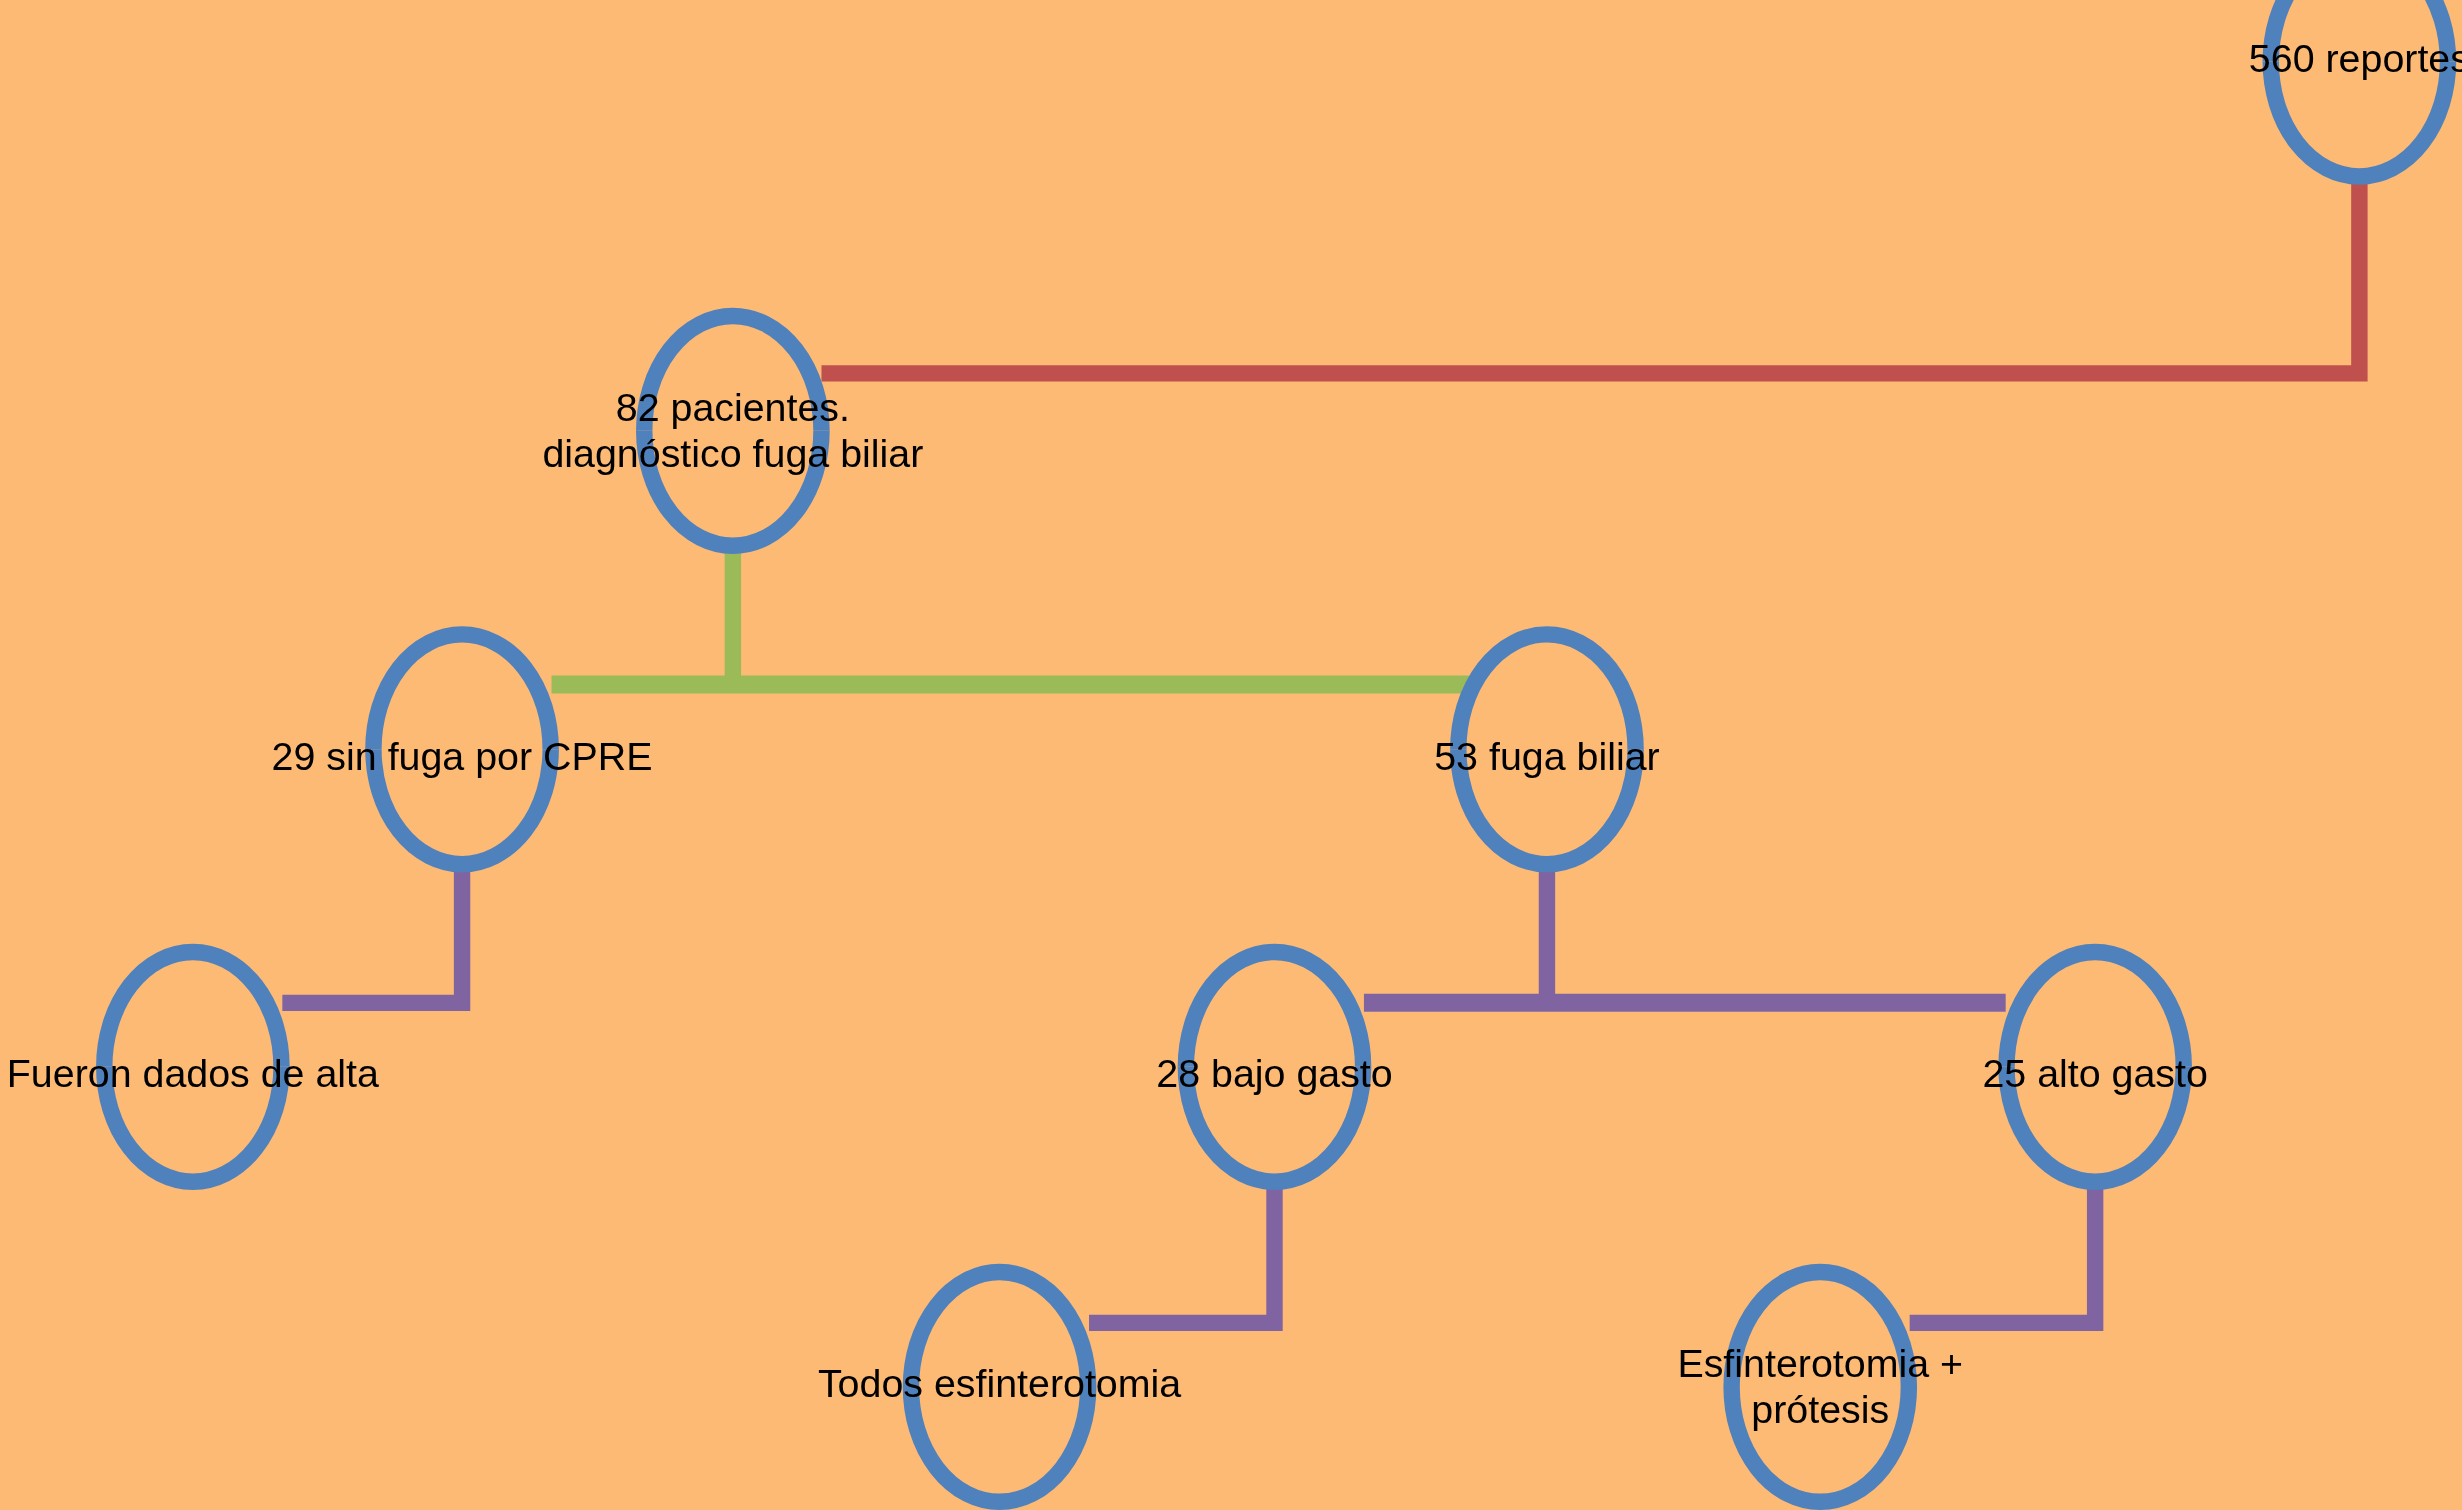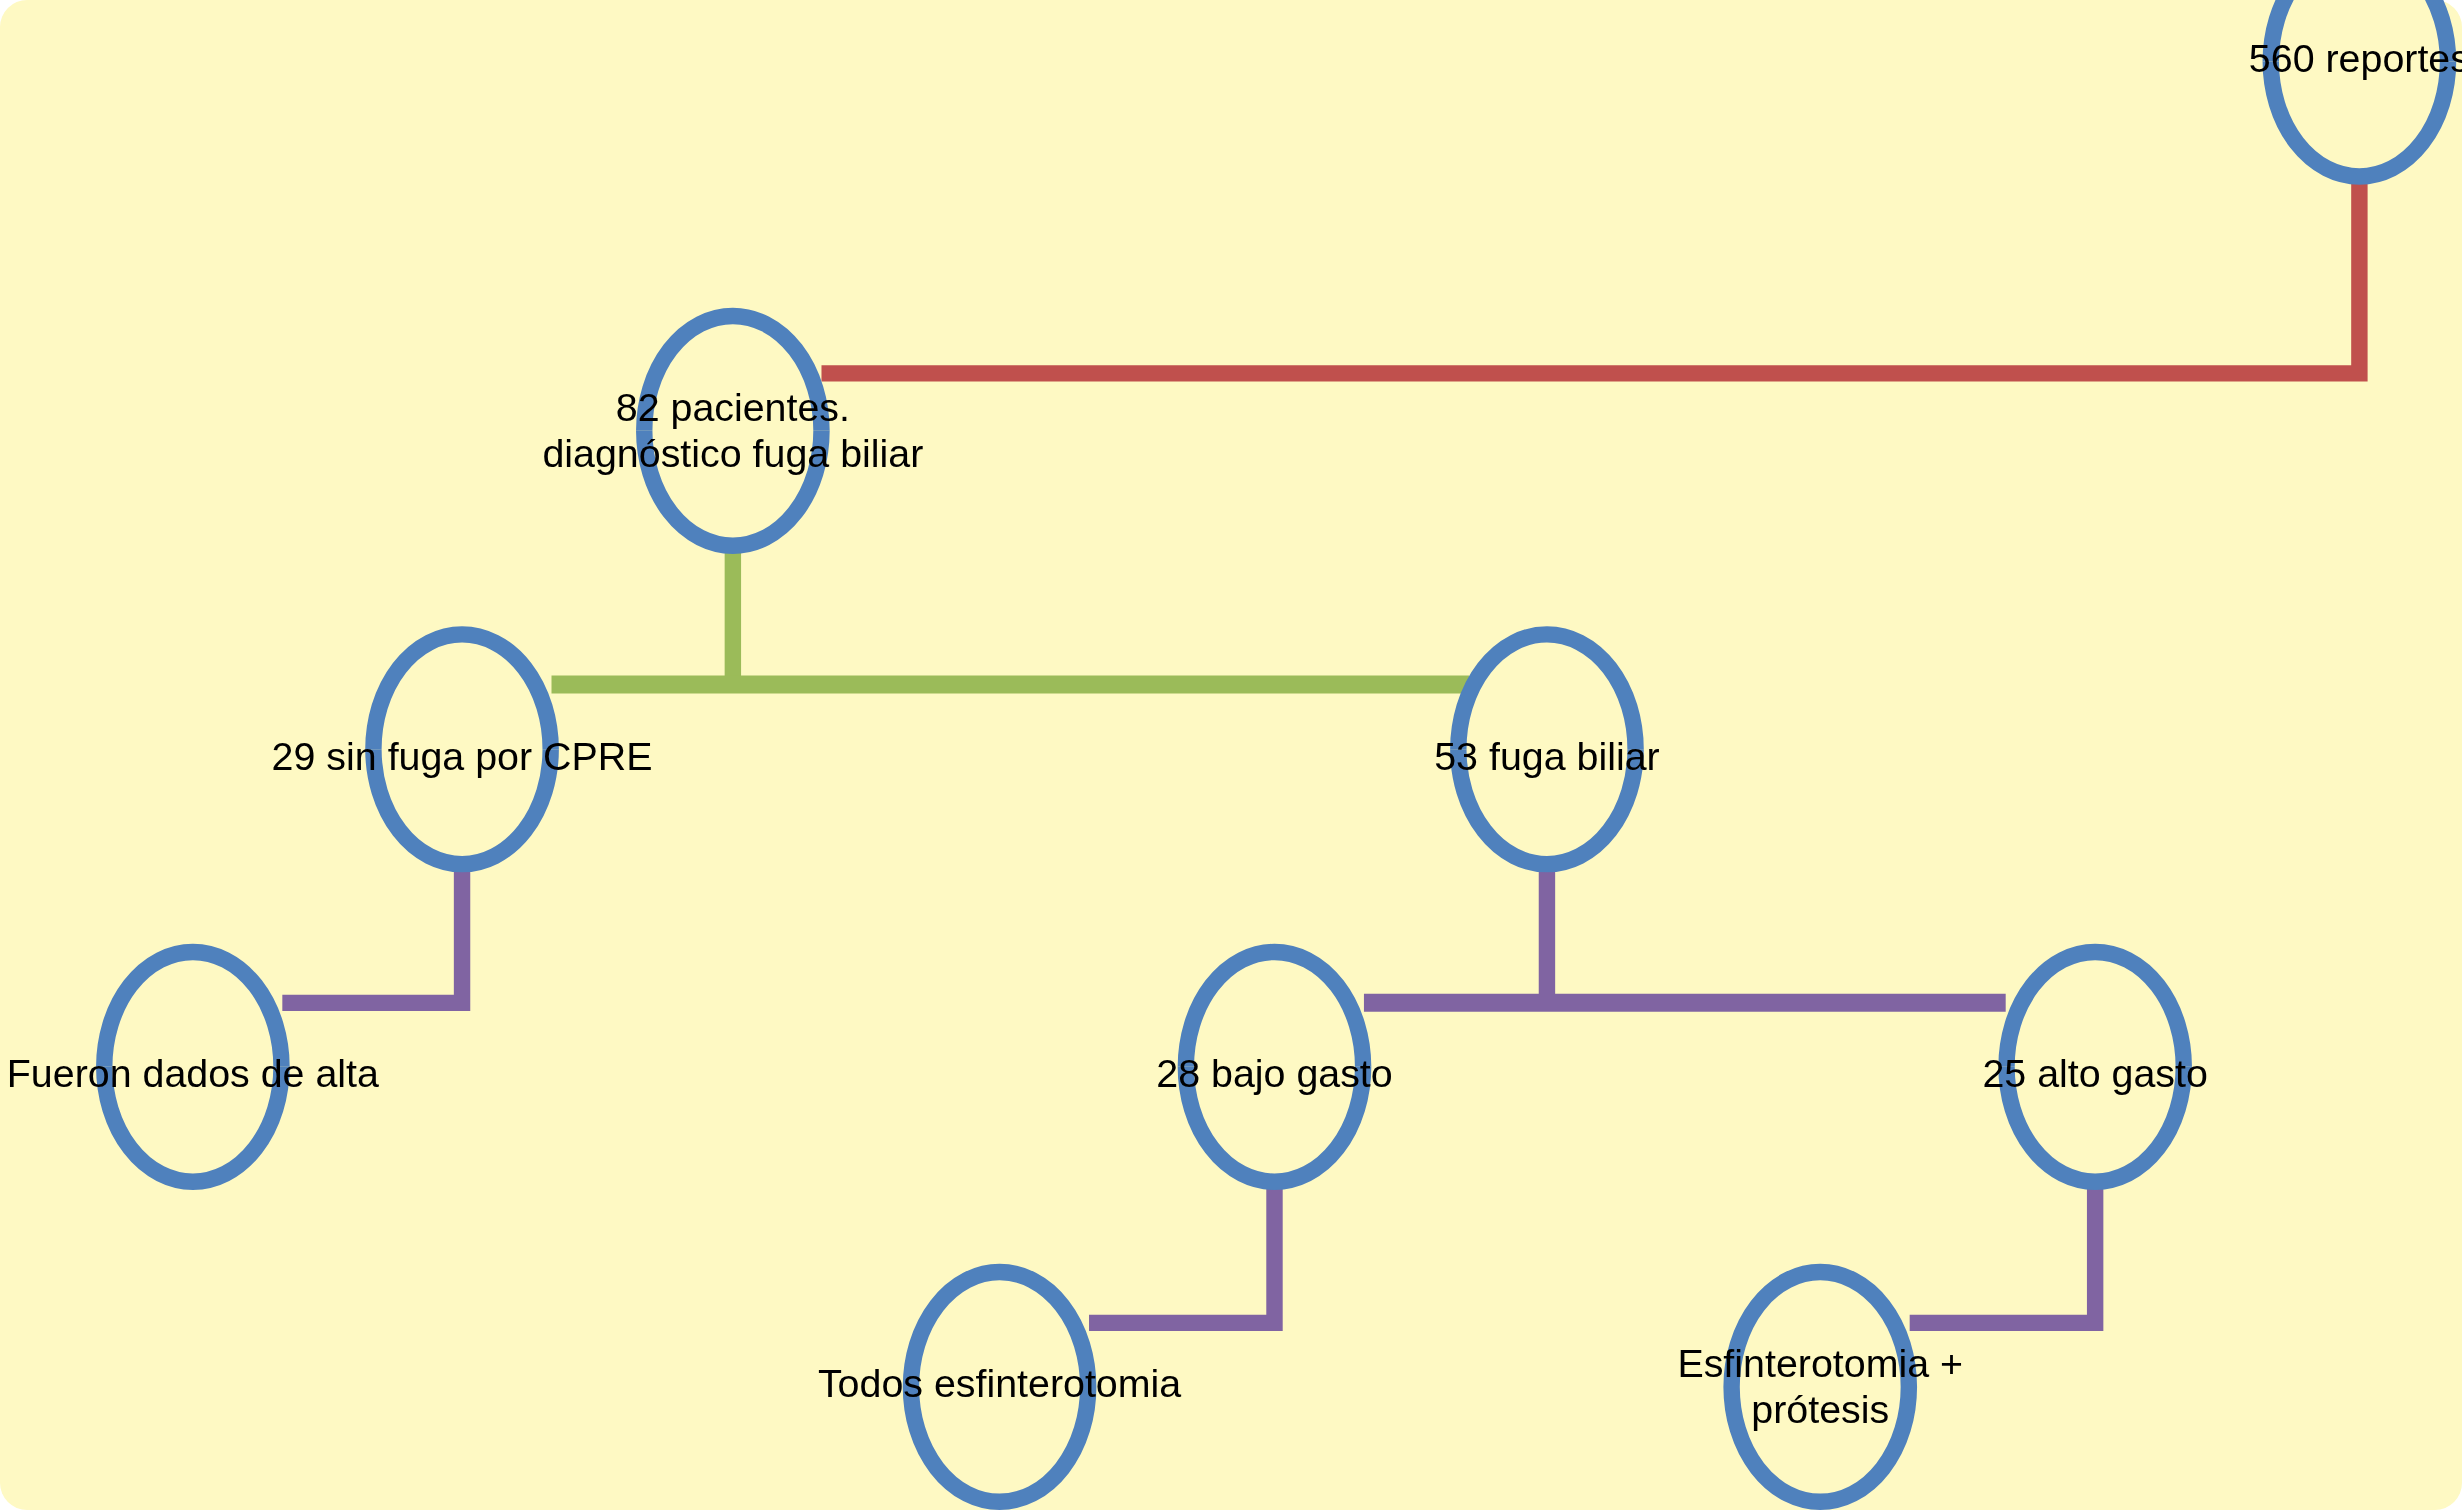--- a/index.html
+++ b/index.html
@@ -10,22 +10,21 @@
   body {
     width: 2462px;
     height: 1510px;
     font-family: "Liberation Sans", sans-serif;
     overflow: hidden;
   }
   #diagram-root {
     position: relative;
     width: 2462px;
     height: 1510px;
-    background: #fef9c3;
-    border-radius: 27px;
+    background: #fdba74;
   }
   svg#flow-svg {
     position: absolute;
     top: 0;
     left: 0;
     width: 2462px;
     height: 1510px;
     display: block;
   }
   .node-label {

